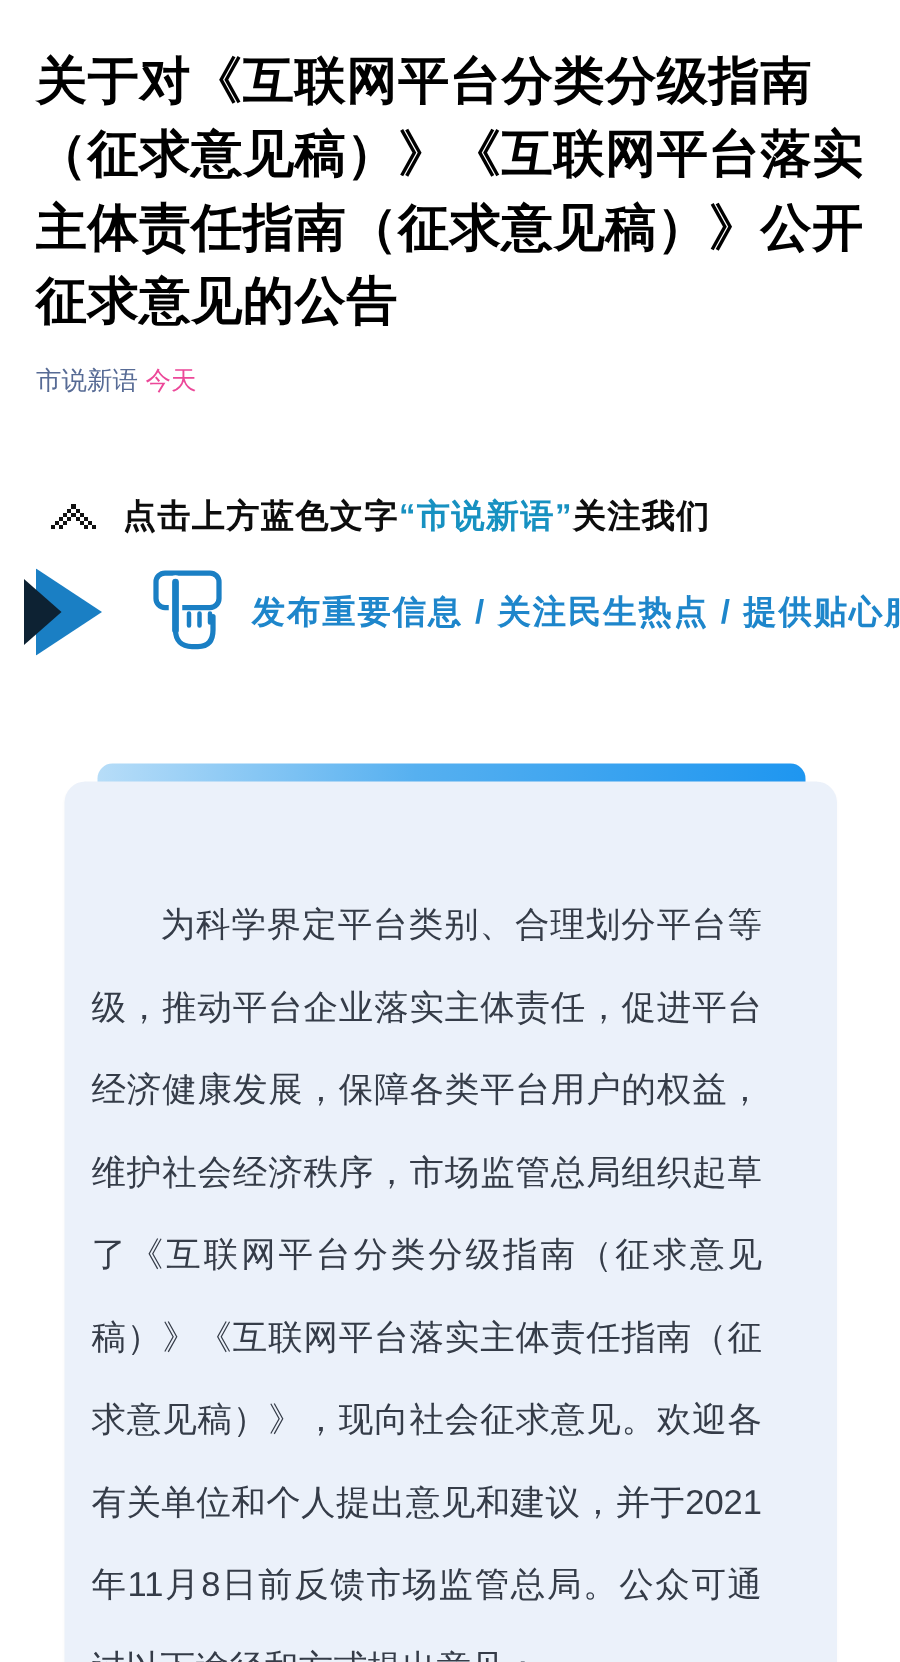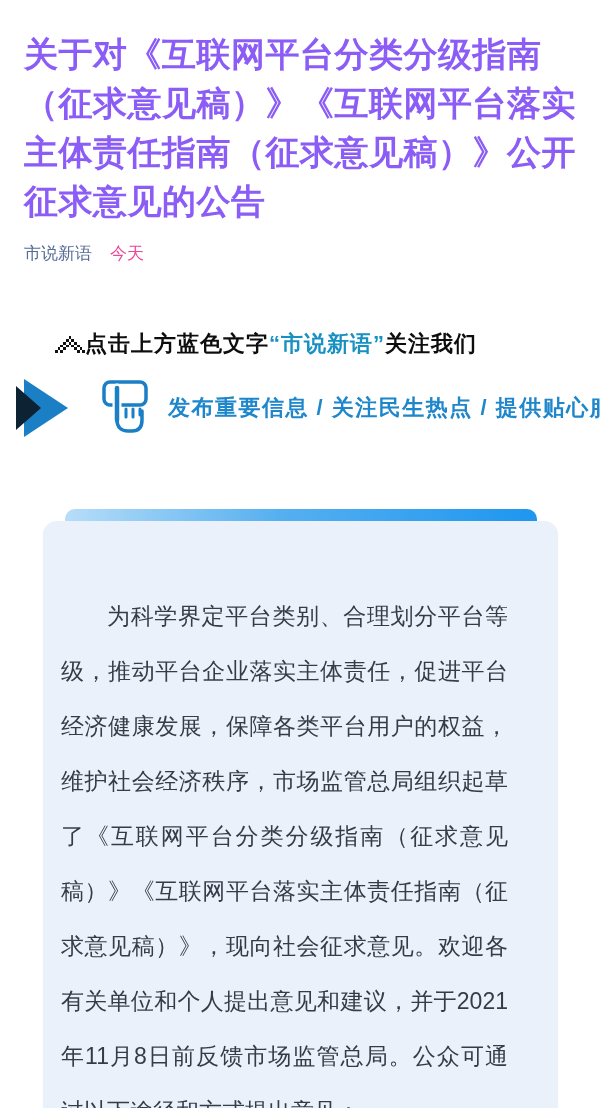--- a/index.html
+++ b/index.html
@@ -3,34 +3,34 @@
 <meta charset="utf-8">
 <style>
   html,body{margin:0;padding:0;}
   body{
     width:600px;height:1108px;overflow:hidden;background:#ffffff;
     font-family:"Liberation Sans","DejaVu Sans",sans-serif;
     -webkit-font-smoothing:antialiased;
   }
   .article-title{
     margin:30px 24px 0 24px;
-    font-size:34px;line-height:49px;font-weight:700;color:#8b5cf6;
+    font-size:34px;line-height:49px;font-weight:700;color:#000000;
     letter-spacing:.5px;
   }
   .meta-row{
     margin:16px 24px 0 24px;
-    display:flex;align-items:center;gap:18px;
+    display:flex;align-items:center;gap:5px;
     font-size:17px;
   }
   .account-name{color:#576b95;cursor:pointer;}
   .publish-time{color:#ec4899;}
 
   .follow-banner{
-    margin-top:64px;padding-left:55px;
-    display:flex;align-items:center;
+    margin-top:64px;padding-left:34px;
+    display:flex;align-items:center;gap:18px;
   }
   .follow-banner .pixel-arrow{flex:0 0 auto;display:block;}
   .follow-text{
     font-size:22px;font-weight:700;color:#0d0d0d;letter-spacing:1px;
   }
   .follow-text .hl{color:#1791c1;}
 
   .promo-banner{
     margin-top:20px;padding-left:16px;
     display:flex;align-items:center;

